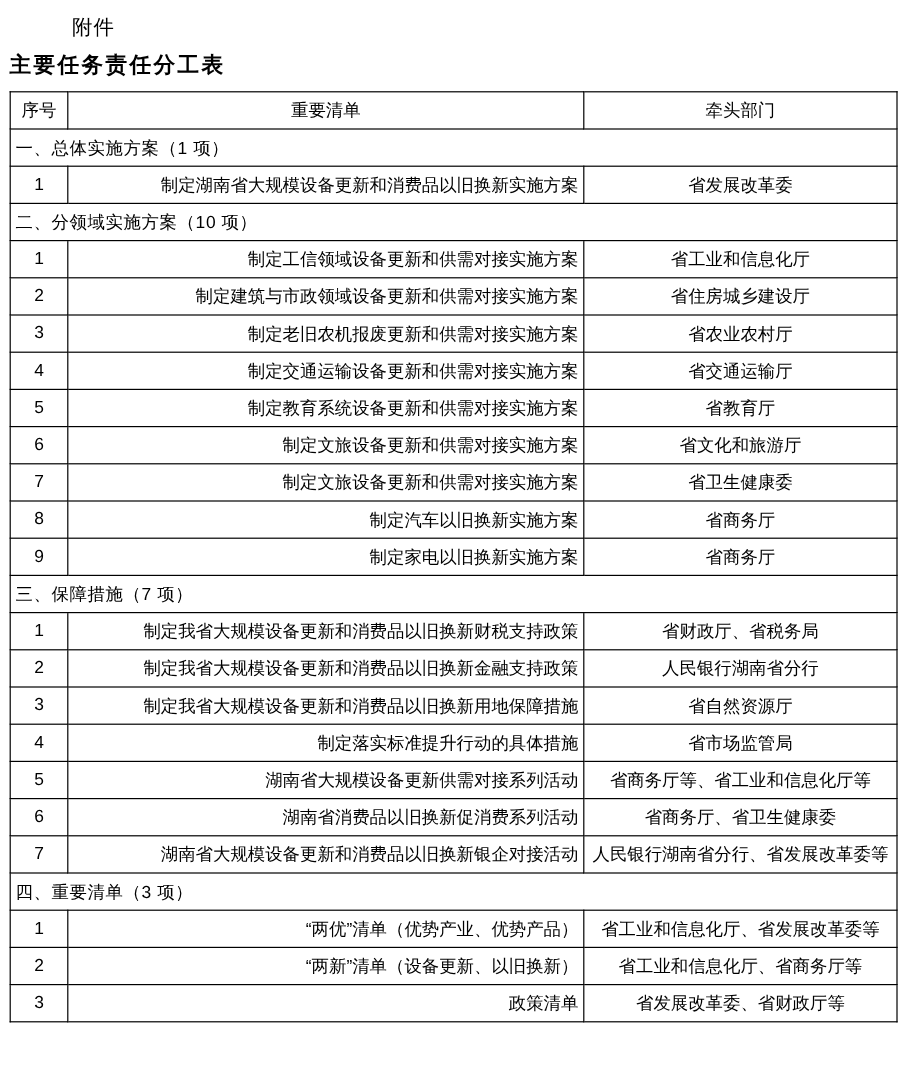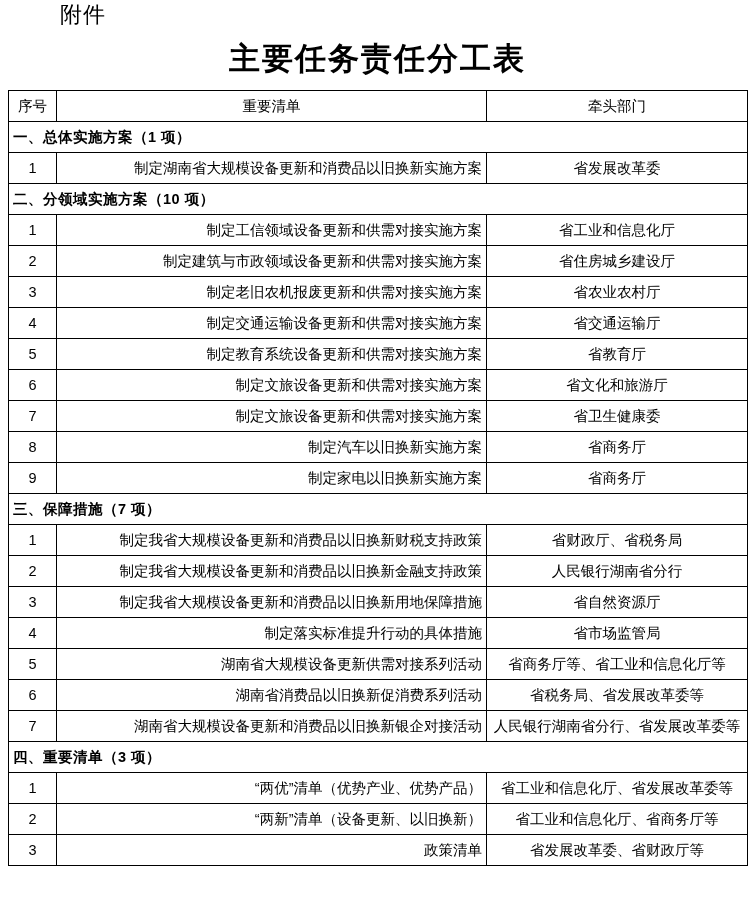--- a/index.html
+++ b/index.html
@@ -15,28 +15,28 @@
     overflow: hidden;
   }
   .page {
     position: relative;
     width: 755px;
     height: 900px;
     box-sizing: border-box;
     padding: 0 8px;
   }
   .attachment-label {
-    margin: 0 0 0 52px;
-    font-size: 22px;
+    margin: 11px 0 0 52px;
+    font-size: 17px;
     font-family: Liberation Sans, sans-serif;
     letter-spacing: 1px;
   }
   .doc-title {
-    text-align: center;
-    font-size: 31px;
+    text-align: left;
+    font-size: 18px;
     font-weight: bold;
     letter-spacing: 2px;
     margin: 8px 0 10px 0;
     font-family: "Liberation Serif", "DejaVu Serif", serif;
   }
   table.main-table {
     border-collapse: collapse;
     width: 739px;
     margin: 0 auto;
     table-layout: fixed;
@@ -52,21 +52,21 @@
   col.c-seq { width: 48px; }
   col.c-task { width: 430px; }
   col.c-dept { width: 261px; }
 
   .hdr td {
     text-align: center;
     font-size: 15px;
     margin-top: 28px;
   }
   .section td {
-    font-weight: bold;
+    font-weight: normal;
     font-size: 15px;
     padding-left: 10px;
     letter-spacing: 0.5px;
     margin-top: 36px;
   }
   .seq {
     text-align: center;
   }
   .task {
     text-align: right;
@@ -177,21 +177,21 @@
           <td class="dept">省市场监管局</td>
         </tr>
         <tr>
           <td class="seq">5</td>
           <td class="task">湖南省大规模设备更新供需对接系列活动</td>
           <td class="dept">省商务厅等、省工业和信息化厅等</td>
         </tr>
         <tr>
           <td class="seq">6</td>
           <td class="task">湖南省消费品以旧换新促消费系列活动</td>
-          <td class="dept">省税务局、省发展改革委等</td>
+          <td class="dept">省商务厅、省卫生健康委</td>
         </tr>
         <tr>
           <td class="seq">7</td>
           <td class="task">湖南省大规模设备更新和消费品以旧换新银企对接活动</td>
           <td class="dept">人民银行湖南省分行、省发展改革委等</td>
         </tr>
         <tr class="section">
           <td colspan="3">四、重要清单（3 项）</td>
         </tr>
         <tr>

